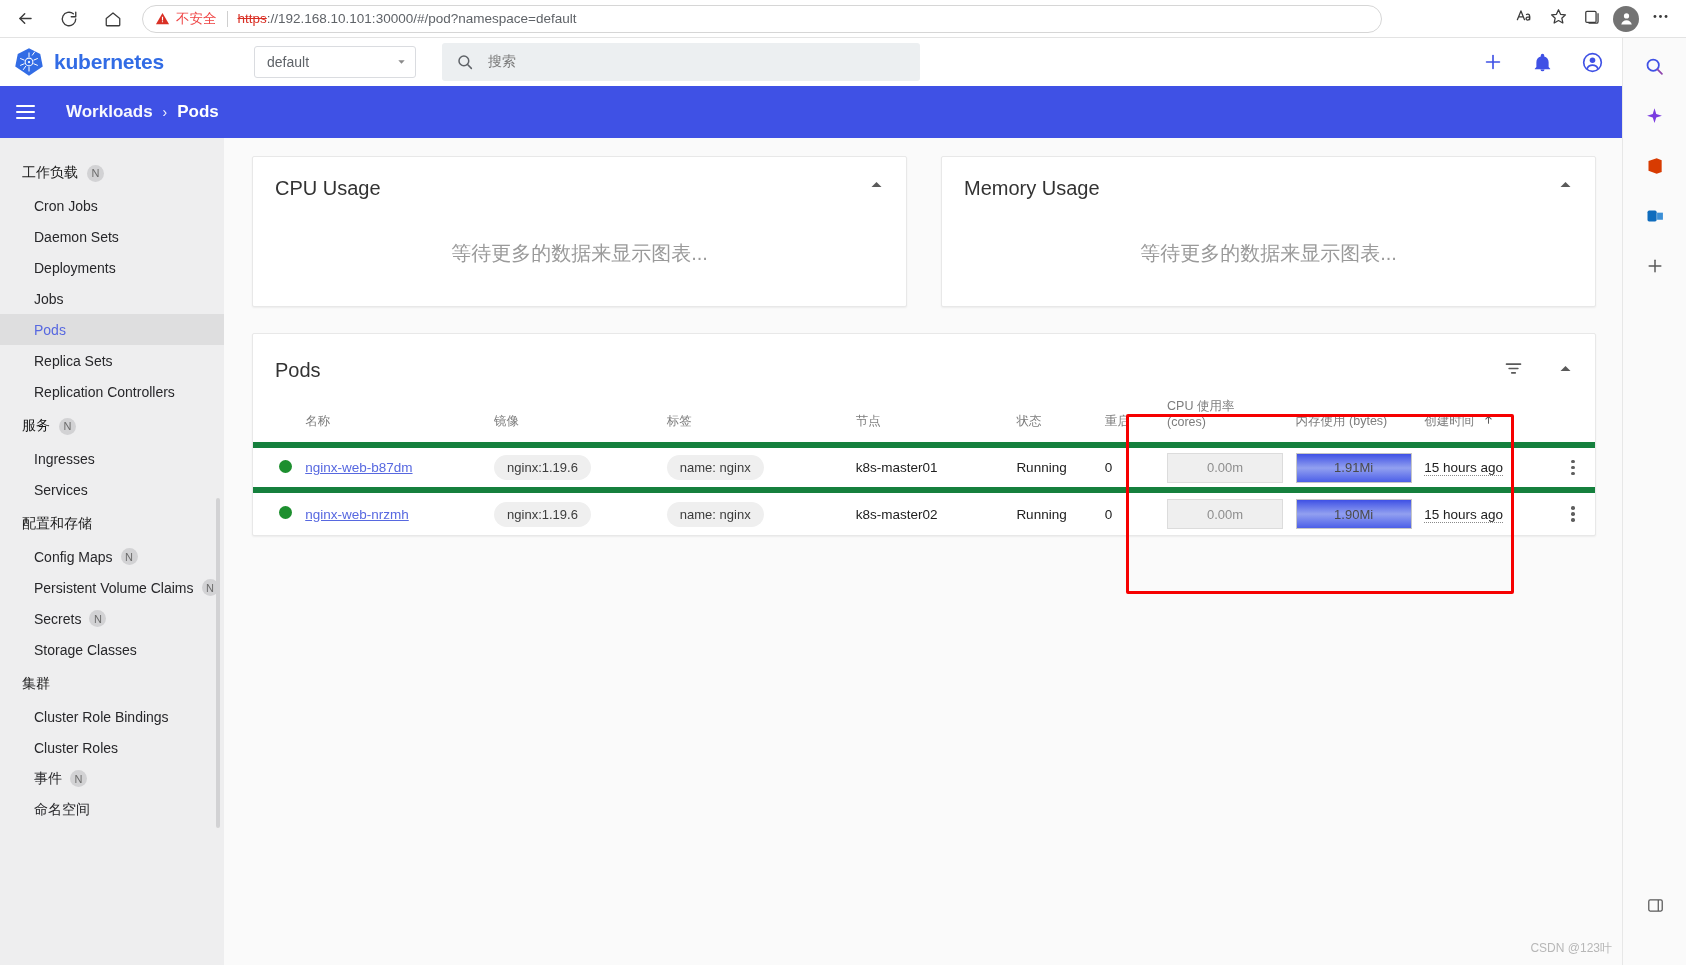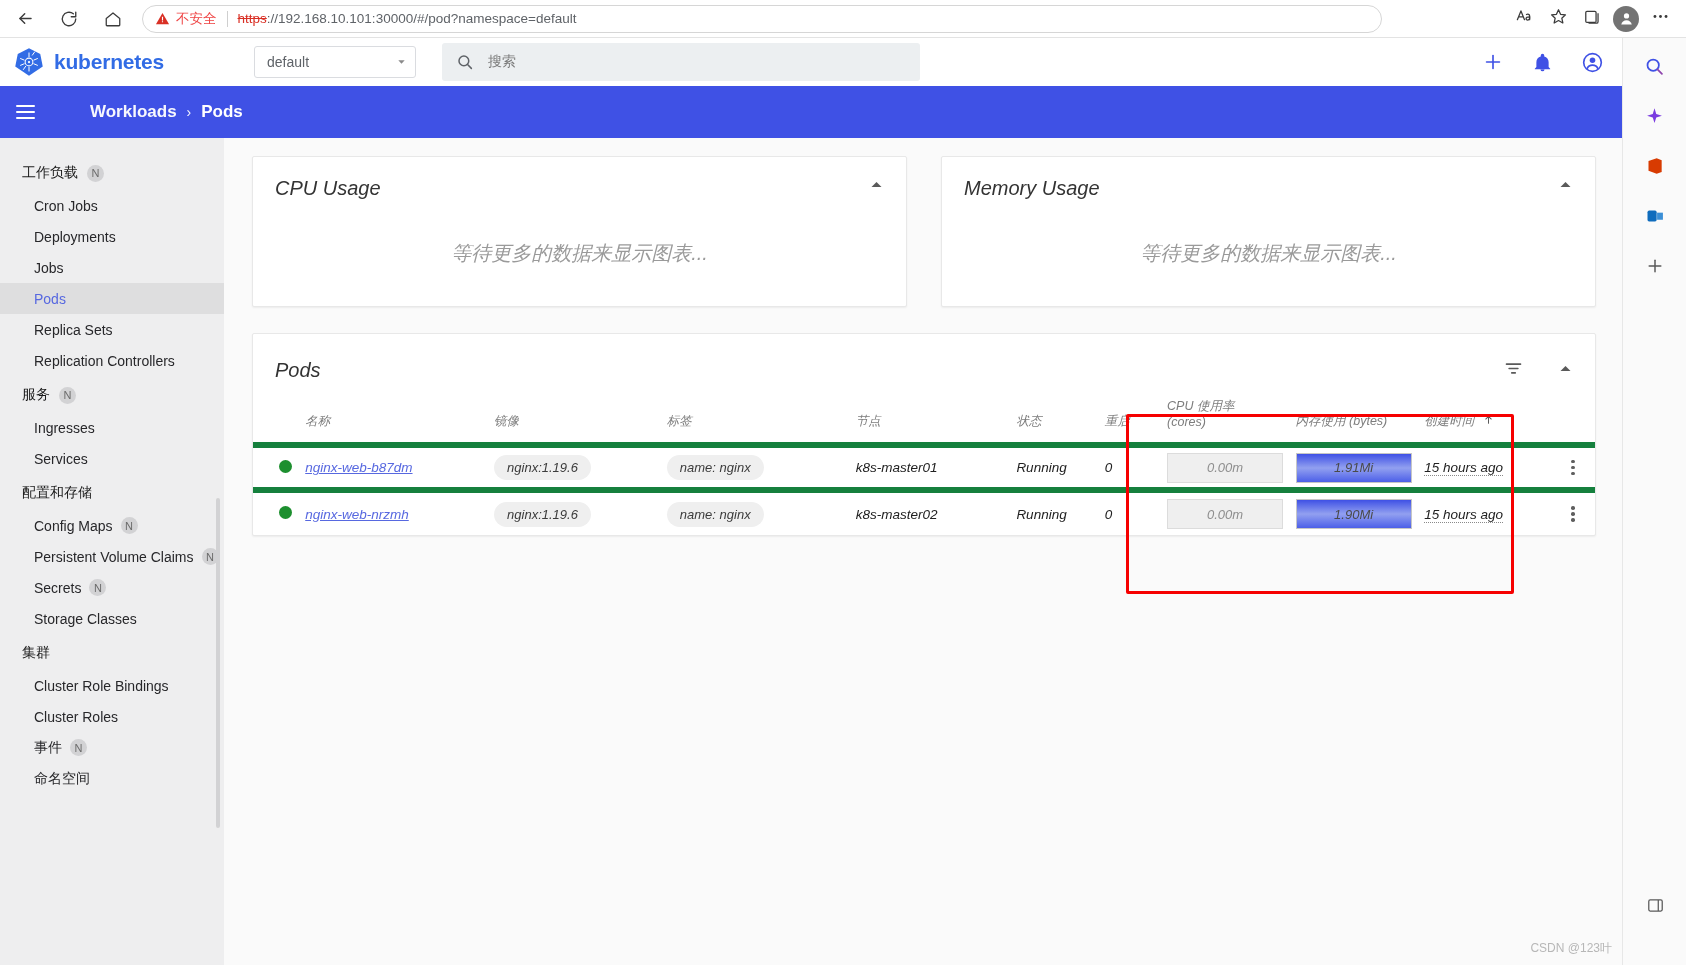--- a/index.html
+++ b/index.html
@@ -114,21 +114,20 @@
 
   
   .crumbbar {
     height: 52px;
     background: #3f51e5;
     display: flex; align-items: center;
     padding-left: 14px;
     color: #fff;
     flex: 0 0 52px;
     width: 1622px;
-    gap: 24px;
   }
   .hamburger { width: 34px; display:flex; flex-direction:column; gap:4px; padding-left:2px; }
   .hamburger i { display:block; height:2px; background:#fff; width:19px; border-radius:1px; }
   .crumbs { display:flex; align-items:center; gap:10px; margin-left: 18px; font-size: 17px; font-weight: 700; }
   .crumb-sep { font-size: 14px; font-weight: 400; opacity: .95; }
   .crumb-link { opacity: .96; }
 
   
   .split { display: flex; flex: 1 1 auto; min-height: 0; width: 1622px; }
 
@@ -163,21 +162,20 @@
     width: 4px; height: 330px; background: #d2d2d4; border-radius: 2px;
   }
 
   
   .content {
     flex: 1 1 auto;
     background: #fafafa;
     padding: 18px 26px 8px 28px;
     min-width: 0;
     position: relative;
-    font-style: italic;
   }
   .cards-row { display: flex; gap: 34px; }
   .card {
     background: #fff;
     border: 1px solid #e8e8e8;
     border-radius: 2px;
     box-shadow: 0 1px 2px rgba(0,0,0,.06);
     flex: 1 1 0;
   }
   .card-head {
@@ -445,20 +443,23 @@
 
     <div class="split">
 
       <nav class="sidebar">
         <div class="nav-section">
           <span>工作负载</span>
           <span class="nbadge">N</span>
         </div>
         <div class="nav-item">
             <span>Cron Jobs</span>
+          </div>
+        <div class="nav-item">
+            <span>Daemon Sets</span>
           </div>
         <div class="nav-item">
             <span>Deployments</span>
           </div>
         <div class="nav-item">
             <span>Jobs</span>
           </div>
         <div class="nav-item active">
             <span>Pods</span>
           </div>

